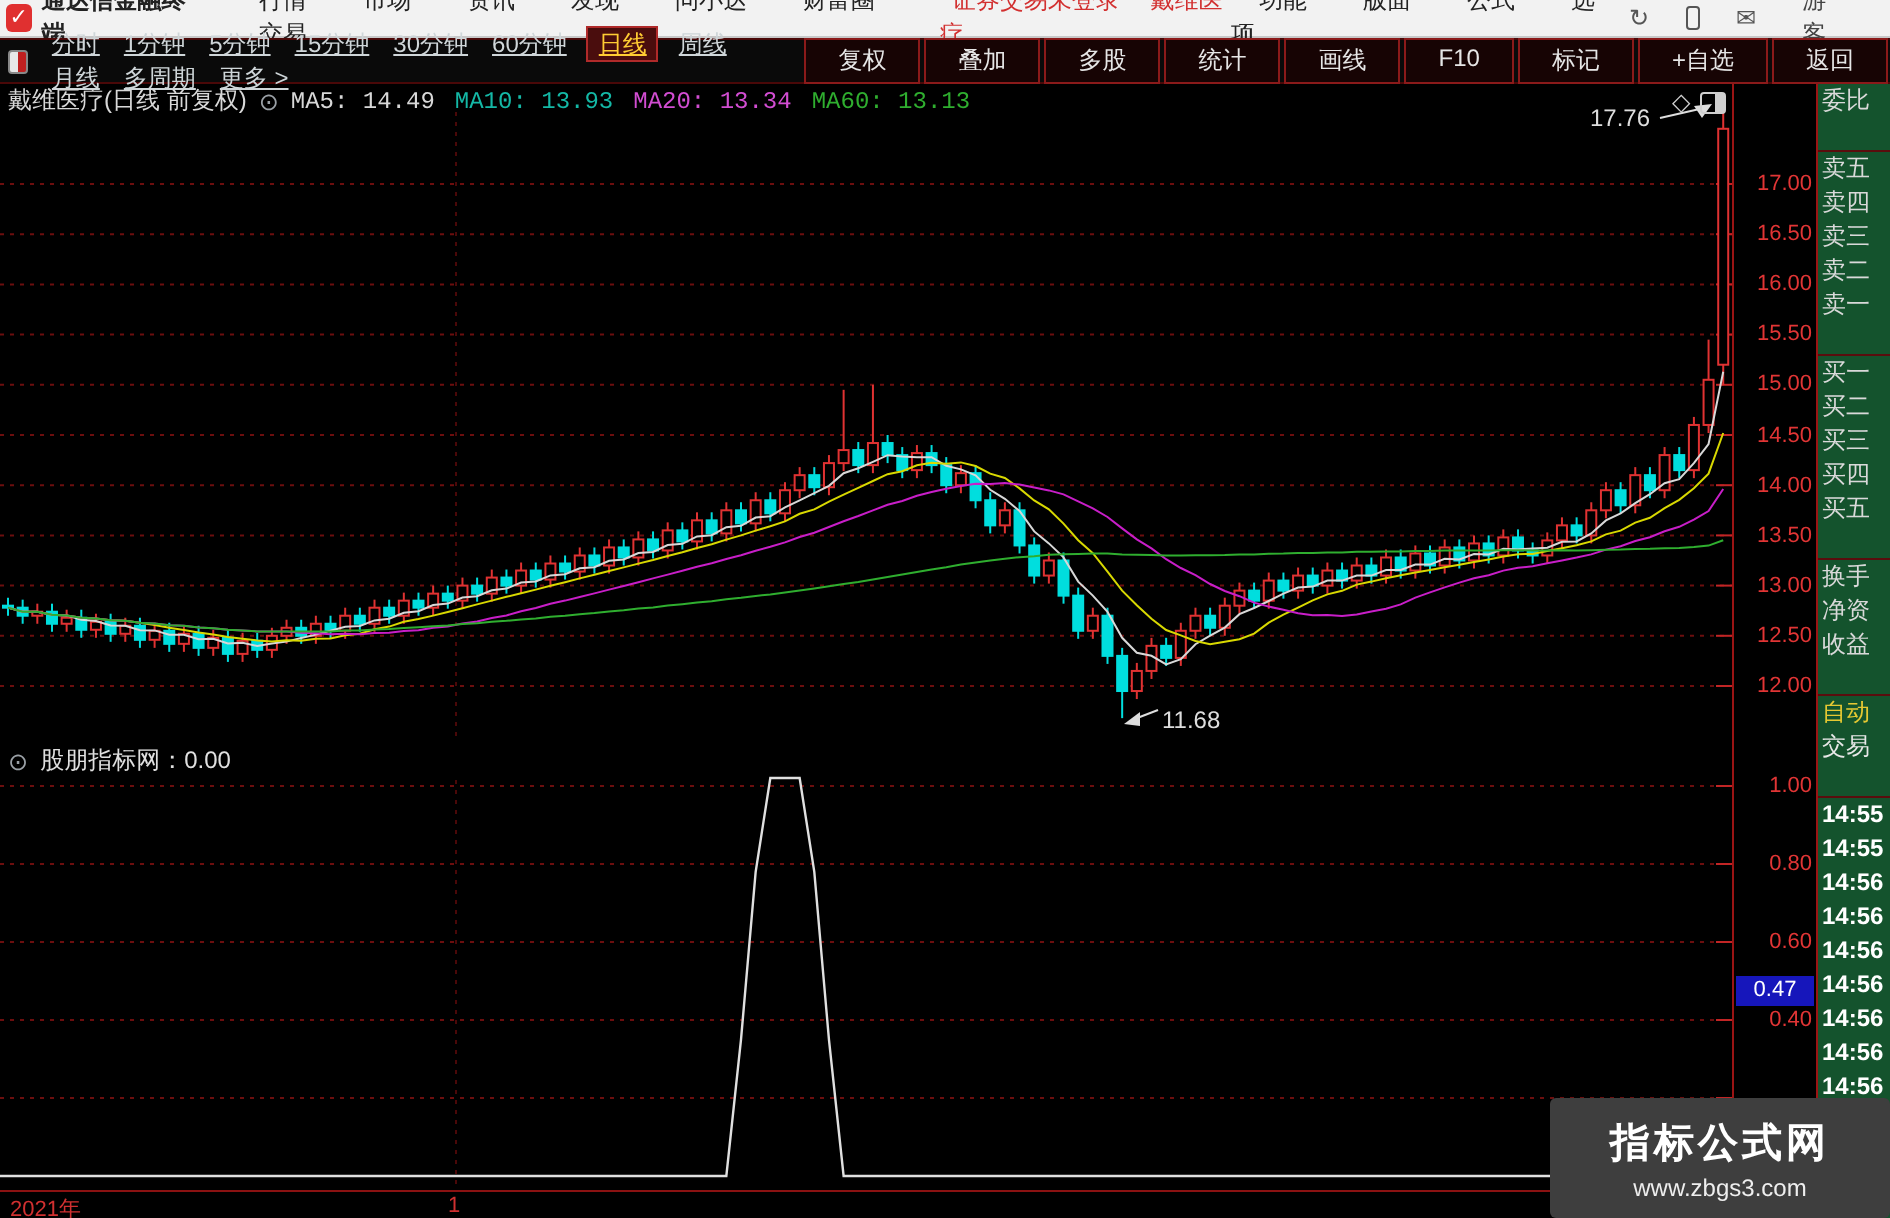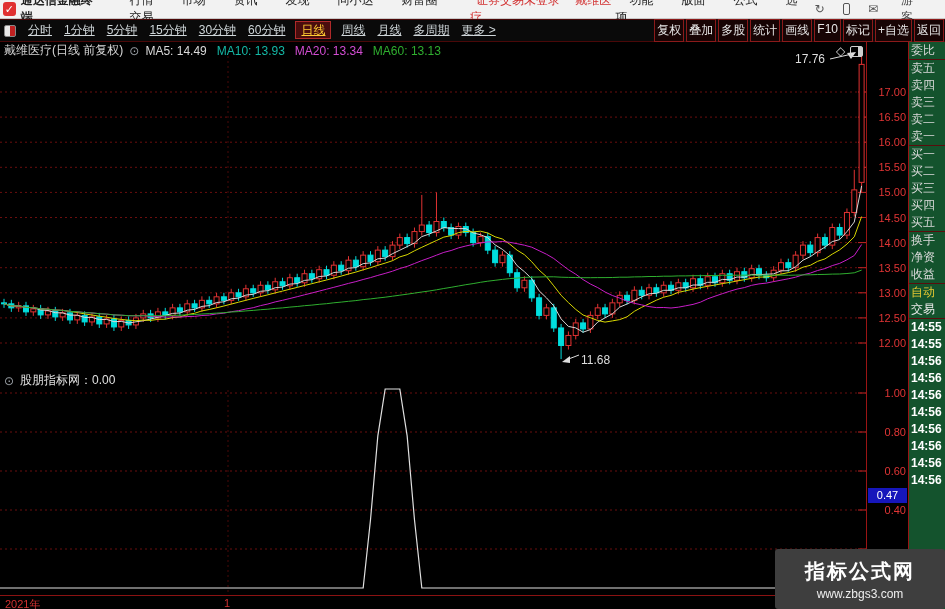--- a/index.html
+++ b/index.html
@@ -22,28 +22,28 @@
 
   
   #toolbar { position:absolute; left:0; top:19px; width:945px; height:23px; background:#0a0a0a;
              border-top:1px solid #4a0808; border-bottom:1px solid #4a0808;
              display:flex; align-items:center; font-size:12px; color:#cfd6d9; }
   #tb-left-icon { width:12px; height:12px; border:1px solid #888; border-radius:2px; margin:0 6px 0 4px;
                   background:linear-gradient(90deg,#e8e8e8 50%,#c02020 50%); }
   .tf-item { margin:0 6px; cursor:default; white-space:nowrap;text-decoration:underline; }
   .tf-item.active { color:#ffcc33; background:#4a0d0d; border:1px solid #b02a2a; padding:1px 5px; margin:0 4px; }
   #tb-right { margin-left:auto; display:flex; }
-  .tb-btn { border:1px solid #8b1a1a; background:#170404; color:#e6e6e6; padding:2px 2px; margin-left:2px; white-space:nowrap; cursor:default; }
+  .tb-btn { border:1px solid #8b1a1a; background:#170404; color:#e6e6e6; padding:2px 16px; margin-left:2px; white-space:nowrap; cursor:default; }
   .tb-btn:last-child { margin-right:1px; }
 
   
   #chart-header { position:absolute; left:4px; top:43px; height:15px; font-size:12px; color:#d8d8d8; display:flex; align-items:center; z-index:5; }
   #chart-title { margin-right:6px; }
   .collapse-icon { color:#9aa0a6; margin-right:6px; font-size:12px; }
-  .ma-label { margin-right:10px; }
+  .ma-label { margin-right:10px;font-family:Liberation Mono, monospace; }
   #hdr-icons { position:absolute; left:836px; top:44px; z-index:6; display:flex; align-items:center; }
   #diamond-icon { color:#cfcfcf; font-size:12px; margin-right:5px; }
   #split-window-icon { width:13px; height:11px; border:1px solid #cfcfcf; border-radius:2px;
                        background:linear-gradient(90deg,transparent 60%,#cfcfcf 60%); }
 
   svg.plot { position:absolute; left:0; background:transparent; }
   #main-svg { top:44px; }
   #ind-svg  { top:388px; }
 
   #ind-header { position:absolute; left:4px; top:372px; font-size:12px; color:#e0e0e0; display:flex; align-items:center; z-index:5; }
@@ -52,21 +52,21 @@
   #price-axis { position:absolute; left:866px; top:42px; width:42px; height:567px; background:#000;
                 border-left:1px solid #9b1414; z-index:4; }
   .axis-label { position:absolute; right:2px; font-size:11px; color:#e13535; line-height:14px; }
   #marker-047 { position:absolute; left:1px; right:1px; background:#1616bb; color:#fff; font-size:11px;
                 text-align:center; line-height:15px; z-index:5; }
 
   
   #sidebar { position:absolute; left:908px; top:42px; width:37px; height:567px; background:#14532d;
              border-left:1px solid #9b1414; overflow:hidden; z-index:4; font-size:12px; color:#d9d9d9; }
   .sb-row { height:17px; line-height:17px; padding-left:2px; white-space:nowrap; overflow:hidden; }
-  .sb-div { border-top:1px solid #5a0d0d; }
+  .sb-div { border-top:1px solid #5a0d0d;margin-top:16px; }
   .sb-time { font-weight:bold; color:#fff; }
 
   
   #date-axis { position:absolute; left:0; top:595px; width:866px; height:14px; background:#000;
                border-top:1px solid #8b1212; z-index:3; font-size:11px; color:#d03030; }
   #year-label { position:absolute; left:5px; top:1px; }
   #month-label { position:absolute; left:224px; top:1px; }
 
   
   #watermark { position:absolute; left:775px; top:549px; width:170px; height:60px; background:#3e3e3e;

